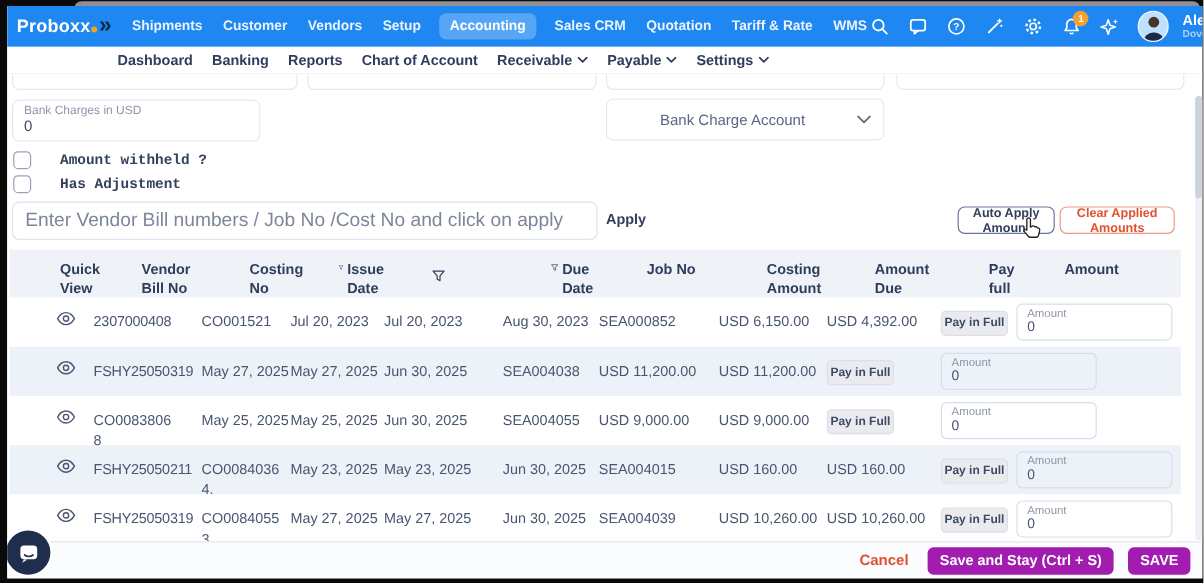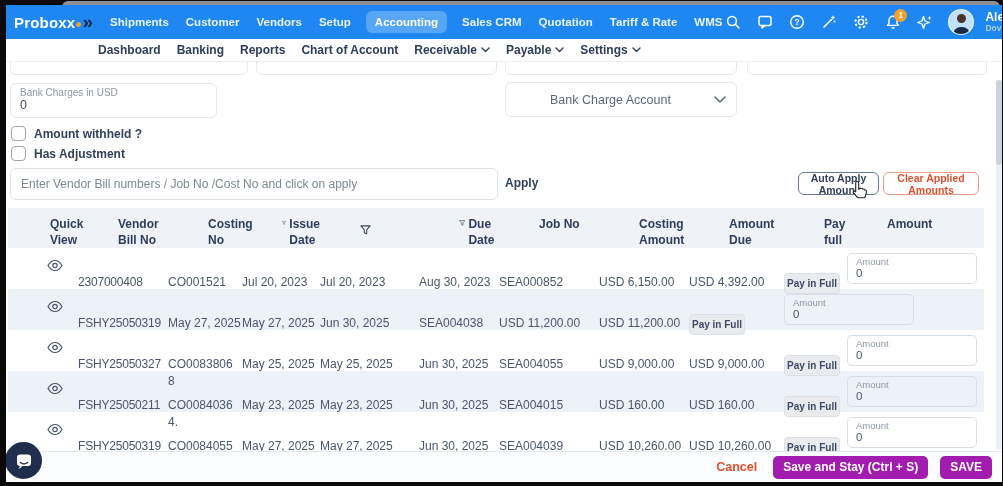--- a/index.html
+++ b/index.html
@@ -31,40 +31,40 @@
   .subnav { position:absolute; top:34px; left:0; right:0; height:23px; background:#fff; display:flex; align-items:center; gap:16px; padding-left:92px; border-bottom:1px solid #f0f0f0; }
   .sub-item { display:flex; align-items:center; gap:4px; color:#2e3d5c; font-size:12px; font-weight:600; white-space:nowrap; }
 
   
   .content { position:absolute; top:57px; left:0; right:0; bottom:31px; overflow:hidden; background:#fff; }
   .cut-field { position:absolute; top:-19px; height:32px; background:#fff; border:1px solid #e4e8ee; border-radius:6px; }
   .box-field { position:absolute; background:#fff; border:1px solid #e4e8ee; border-radius:6px; padding:3px 9px; }
   .box-label { font-size:10px; color:#8d96a8; }
   .box-value { font-size:12.5px; color:#3f4b63; }
   .select-field { position:absolute; background:#fff; border:1px solid #e4e8ee; border-radius:6px; display:flex; align-items:center; justify-content:space-between; padding:0 10px; color:#5a6781; font-size:12.5px; }
-  .checkbox-row { position:absolute; left:5px; display:flex; align-items:center; gap:8px; }
+  .checkbox-row { position:absolute; left:5px; display:flex; align-items:center; gap:24px;font-family:Liberation Mono, monospace; }
   .checkbox { width:15px; height:15px; border:1.5px solid #9aa3b8; border-radius:4px; background:#fff; }
   .checkbox-label { font-size:12px; color:#33415c; font-weight:600; }
-  .apply-input { position:absolute; left:4px; top:106px; width:488px; height:32px; border:1px solid #dfe3ea; border-radius:6px; font-size:12px; color:#3f4b63; padding:0 10px; outline:none; font-family:inherit; }
+  .apply-input { position:absolute; left:4px; top:106px; width:488px; height:32px; border:1px solid #dfe3ea; border-radius:6px; font-size:16px; color:#3f4b63; padding:0 10px; outline:none; font-family:inherit; }
   .apply-input::placeholder { color:#7d8799; }
   .apply-text { position:absolute; left:499px; top:114px; font-size:12px; font-weight:600; color:#313f5c; }
   .btn-outline { position:absolute; top:110px; height:23px; background:#fff; border-radius:6px; font-size:10.5px; font-weight:600; font-family:inherit; display:flex; align-items:center; justify-content:center; }
   .btn-auto { left:792px; width:81px; border:1px solid #67779b; color:#33415c; }
   .btn-clear { left:877px; width:96px; border:1px solid #eb9b85; color:#e2502f; }
 
   
   .table { position:absolute; left:2px; top:146px; width:976px; }
   .thead, .tr { display:grid; grid-template-columns:70px 90px 74px 78px 99px 80px 100px 90px 95px 63px 1fr; }
   .thead { background:#eff2f7; height:40px; }
   .th { font-size:12px; font-weight:700; color:#2e3d5c; padding-top:9px; display:flex; align-items:flex-start; gap:3px; line-height:1.3;margin-left:40px; }
   .th-supplier span { display:inline-block; width:68px; }
   .th:first-child { padding-left:2px; }
   .tr { height:41px; background:#fff; }
   .tr.alt { background:#edf1f8; }
-  .td { font-size:12px; color:#49566f; padding-top:26px; line-height:1.4; white-space:nowrap; }
+  .td { font-size:12px; color:#49566f; padding-top:12px; line-height:1.4; white-space:nowrap; }
   .td-quick { padding-left:39px; padding-top:11px; }
   .td-vendor { letter-spacing:-.2px; }
   .td-costing span { display:inline-block; max-width:68px; word-break:break-all; white-space:normal; }
   .payfull { margin-top:-1px; width:56px; height:21px; background:#e9ebef; border:1px solid #dcdfe5; border-radius:4px; font-size:10px; color:#3c4a63; font-family:inherit; font-weight:600; }
   .td-amt { padding-top:5px; }
   .amt-input { width:130px; height:31px; border:1px solid #d9dee6; border-radius:5px; background:#fff; padding:2px 8px; }
   .tr.alt .amt-input { background:transparent; }
   .amt-label { font-size:9.5px; color:#8d96a8; line-height:1.2; }
   .amt-value { font-size:11.5px; color:#49566f; line-height:1.2; }
 
@@ -310,21 +310,20 @@
       </div>
     </div>
   </div>
             <div class="tr">
     <div class="td td-quick">
       <svg width="16" height="13" viewBox="0 0 16 13">
         <path d="M1 6.5C2.8 3.2 5.2 1.5 8 1.5s5.2 1.7 7 5c-1.8 3.3-4.2 5-7 5s-5.2-1.7-7-5z" fill="none" stroke="#4a5670" stroke-width="1.2"></path>
         <circle cx="8" cy="6.5" r="2.2" fill="none" stroke="#4a5670" stroke-width="1.2"></circle>
       </svg>
     </div>
-    <div class="td td-vendor">FSHY25050327</div>
     <div class="td td-costing"><span>CO00838068</span></div>
     <div class="td">May 25, 2025</div>
     <div class="td">May 25, 2025</div>
     <div class="td">Jun 30, 2025</div>
     <div class="td">SEA004055</div>
     <div class="td">USD 9,000.00</div>
     <div class="td">USD 9,000.00</div>
     <div class="td">
       <button class="payfull">Pay in Full</button>
     </div>

